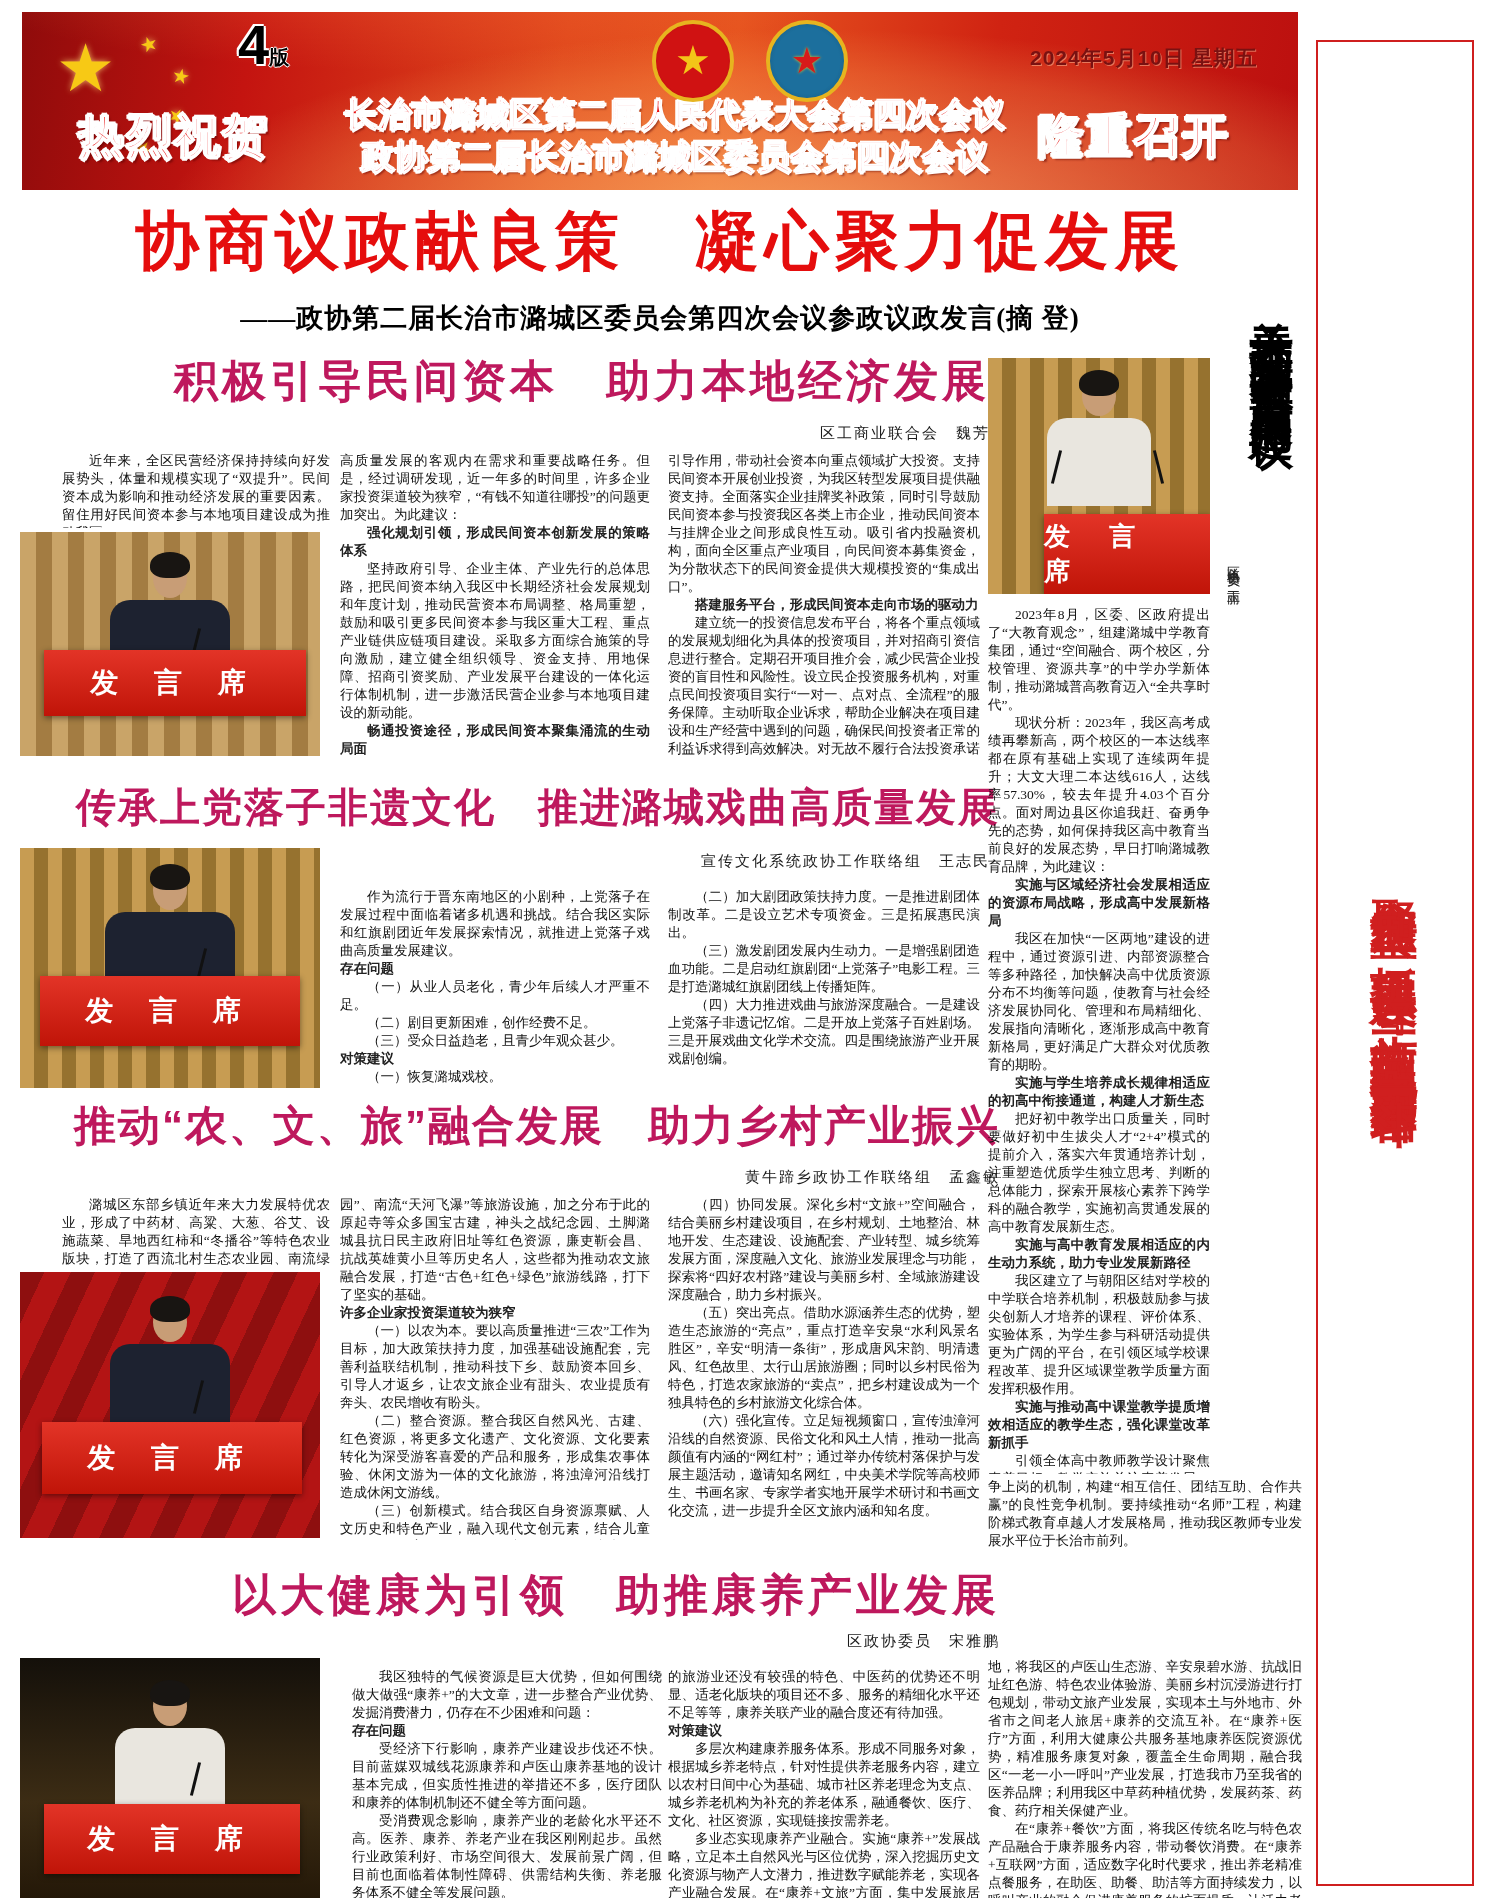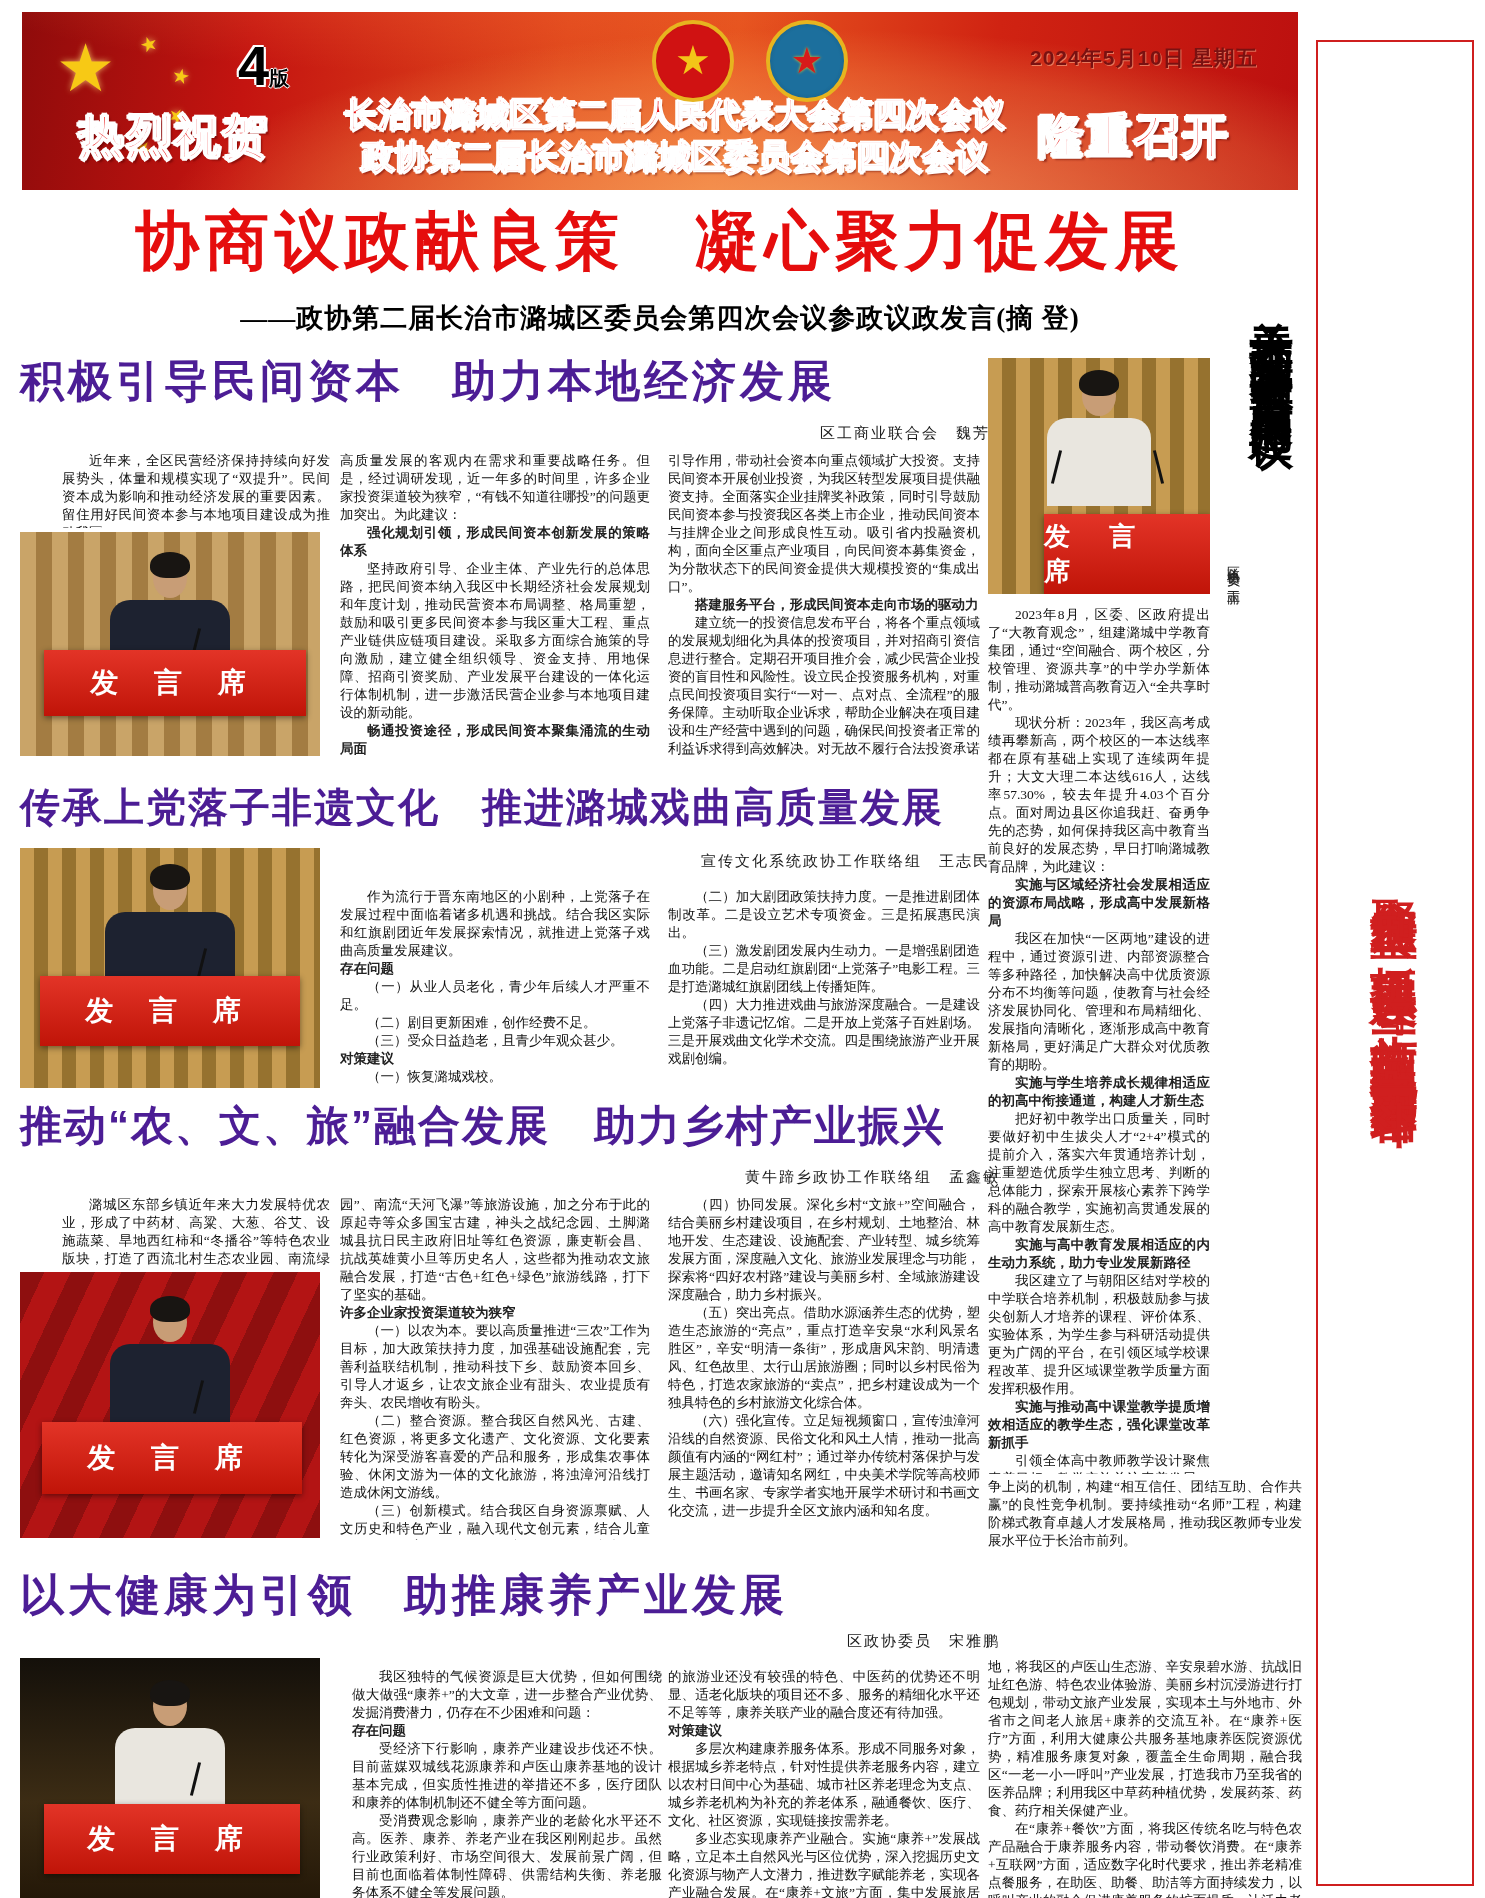--- a/index.html
+++ b/index.html
@@ -7,21 +7,21 @@
         font-family:"Liberation Serif",serif;}
   .abs{position:absolute;}
 
   
   #banner{left:22px;top:12px;width:1276px;height:178px;overflow:hidden;
     background:linear-gradient(100deg,#8f0b0b 0%,#c41410 18%,#e0481c 42%,#e6541f 55%,#d02312 75%,#bb0f0f 100%);}
   #banner .sweep{position:absolute;left:0;top:0;right:0;bottom:0;
     background:radial-gradient(ellipse 900px 260px at 62% 115%,rgba(255,196,120,.65),rgba(255,170,90,.25) 55%,transparent 72%),
                radial-gradient(ellipse 700px 160px at 30% -30%,rgba(255,120,60,.4),transparent 70%);}
   .star{position:absolute;color:#f7c915;text-shadow:0 0 6px rgba(255,220,120,.8);}
-  #pageno{left:238px;top:33px;width:110px;color:#000;font-family:"Liberation Sans",sans-serif;}
+  #pageno{left:238px;top:12px;width:110px;color:#000;font-family:"Liberation Sans",sans-serif;}
   #pageno .big{font-size:56px;font-weight:900;
     text-shadow:-2px 0 #fff,2px 0 #fff,0 -2px #fff,0 2px #fff,2px 2px #fff,-2px -2px #fff;}
   #pageno .small{font-size:20px;font-weight:700;
     text-shadow:-1px 0 #fff,1px 0 #fff,0 -1px #fff,0 1px #fff;}
   .slogan{font-family:"Liberation Sans",sans-serif;font-weight:900;font-size:46px;color:#e80f0f;letter-spacing:2px;
     -webkit-text-stroke:1.5px #fff;
     text-shadow:-2px 0 #fff,2px 0 #fff,0 -2px #fff,0 2px #fff,3px 3px 2px rgba(90,0,0,.55);white-space:nowrap;}
   #meetings{left:320px;top:94px;width:710px;text-align:center;}
   #meetings div{font-family:"Liberation Sans",sans-serif;font-weight:900;font-size:33px;line-height:42px;color:#e80f0f;
     -webkit-text-stroke:1.2px #fff;
@@ -37,21 +37,21 @@
     border:4px solid #e7b41f;}
   #emblem-cppcc span{color:#d81a1a;font-size:36px;line-height:1;text-shadow:0 0 3px #f3c518;}
 
   
   #headline{left:40px;top:198px;width:1240px;text-align:center;font-family:"Liberation Sans",sans-serif;
     font-weight:900;font-size:64px;letter-spacing:6px;color:#e50d0d;white-space:nowrap;}
   #subtitle{left:40px;top:300px;width:1240px;text-align:center;font-size:27px;font-weight:700;color:#000;
     letter-spacing:1px;white-space:nowrap;}
 
   
-  .art-headline{font-family:"Liberation Sans",sans-serif;font-weight:900;color:#4c1d95;text-align:left;white-space:nowrap;}
+  .art-headline{font-family:"Liberation Sans",sans-serif;font-weight:900;color:#be185d;text-align:right;white-space:nowrap;}
   .art-byline{text-align:right;font-size:15px;color:#1a1a1a;letter-spacing:2px;}
 
   
   .col{overflow:hidden;font-size:13.5px;line-height:18px;color:#101010;text-align:justify;}
   .col p{margin:0;}
   .pp{text-indent:2em;}
   .px{text-indent:0;}
   .ph{font-weight:700;font-family:"Liberation Sans",sans-serif;text-indent:2em;color:#222;}
   .pc{font-weight:700;font-family:"Liberation Sans",sans-serif;text-align:left;color:#222;}
 

